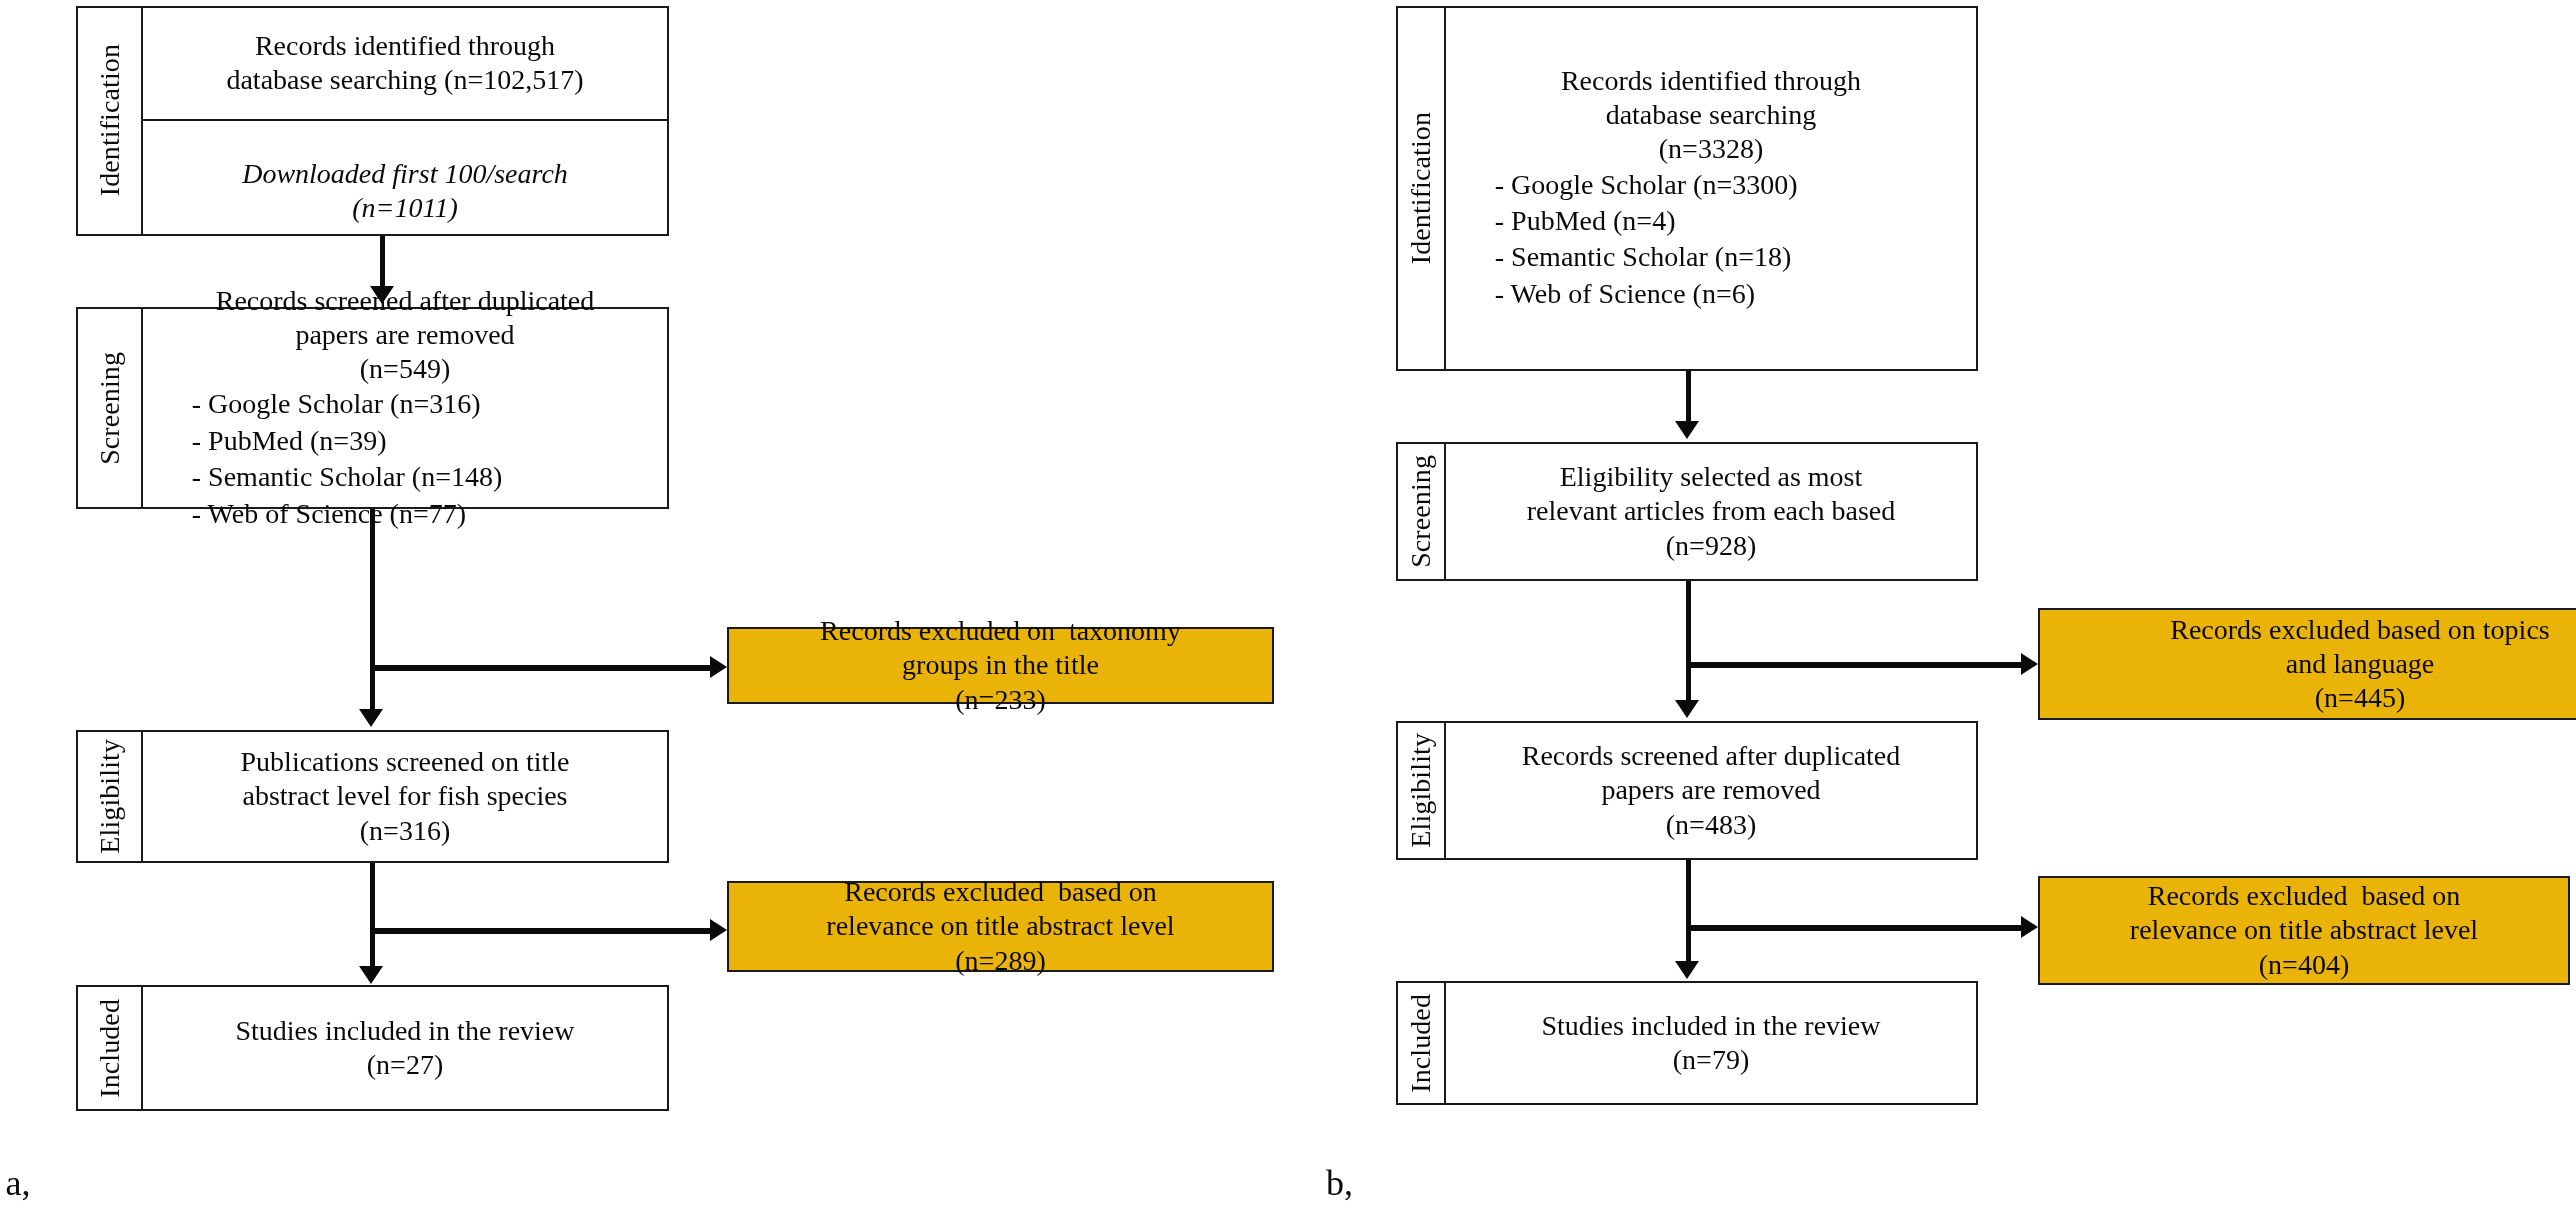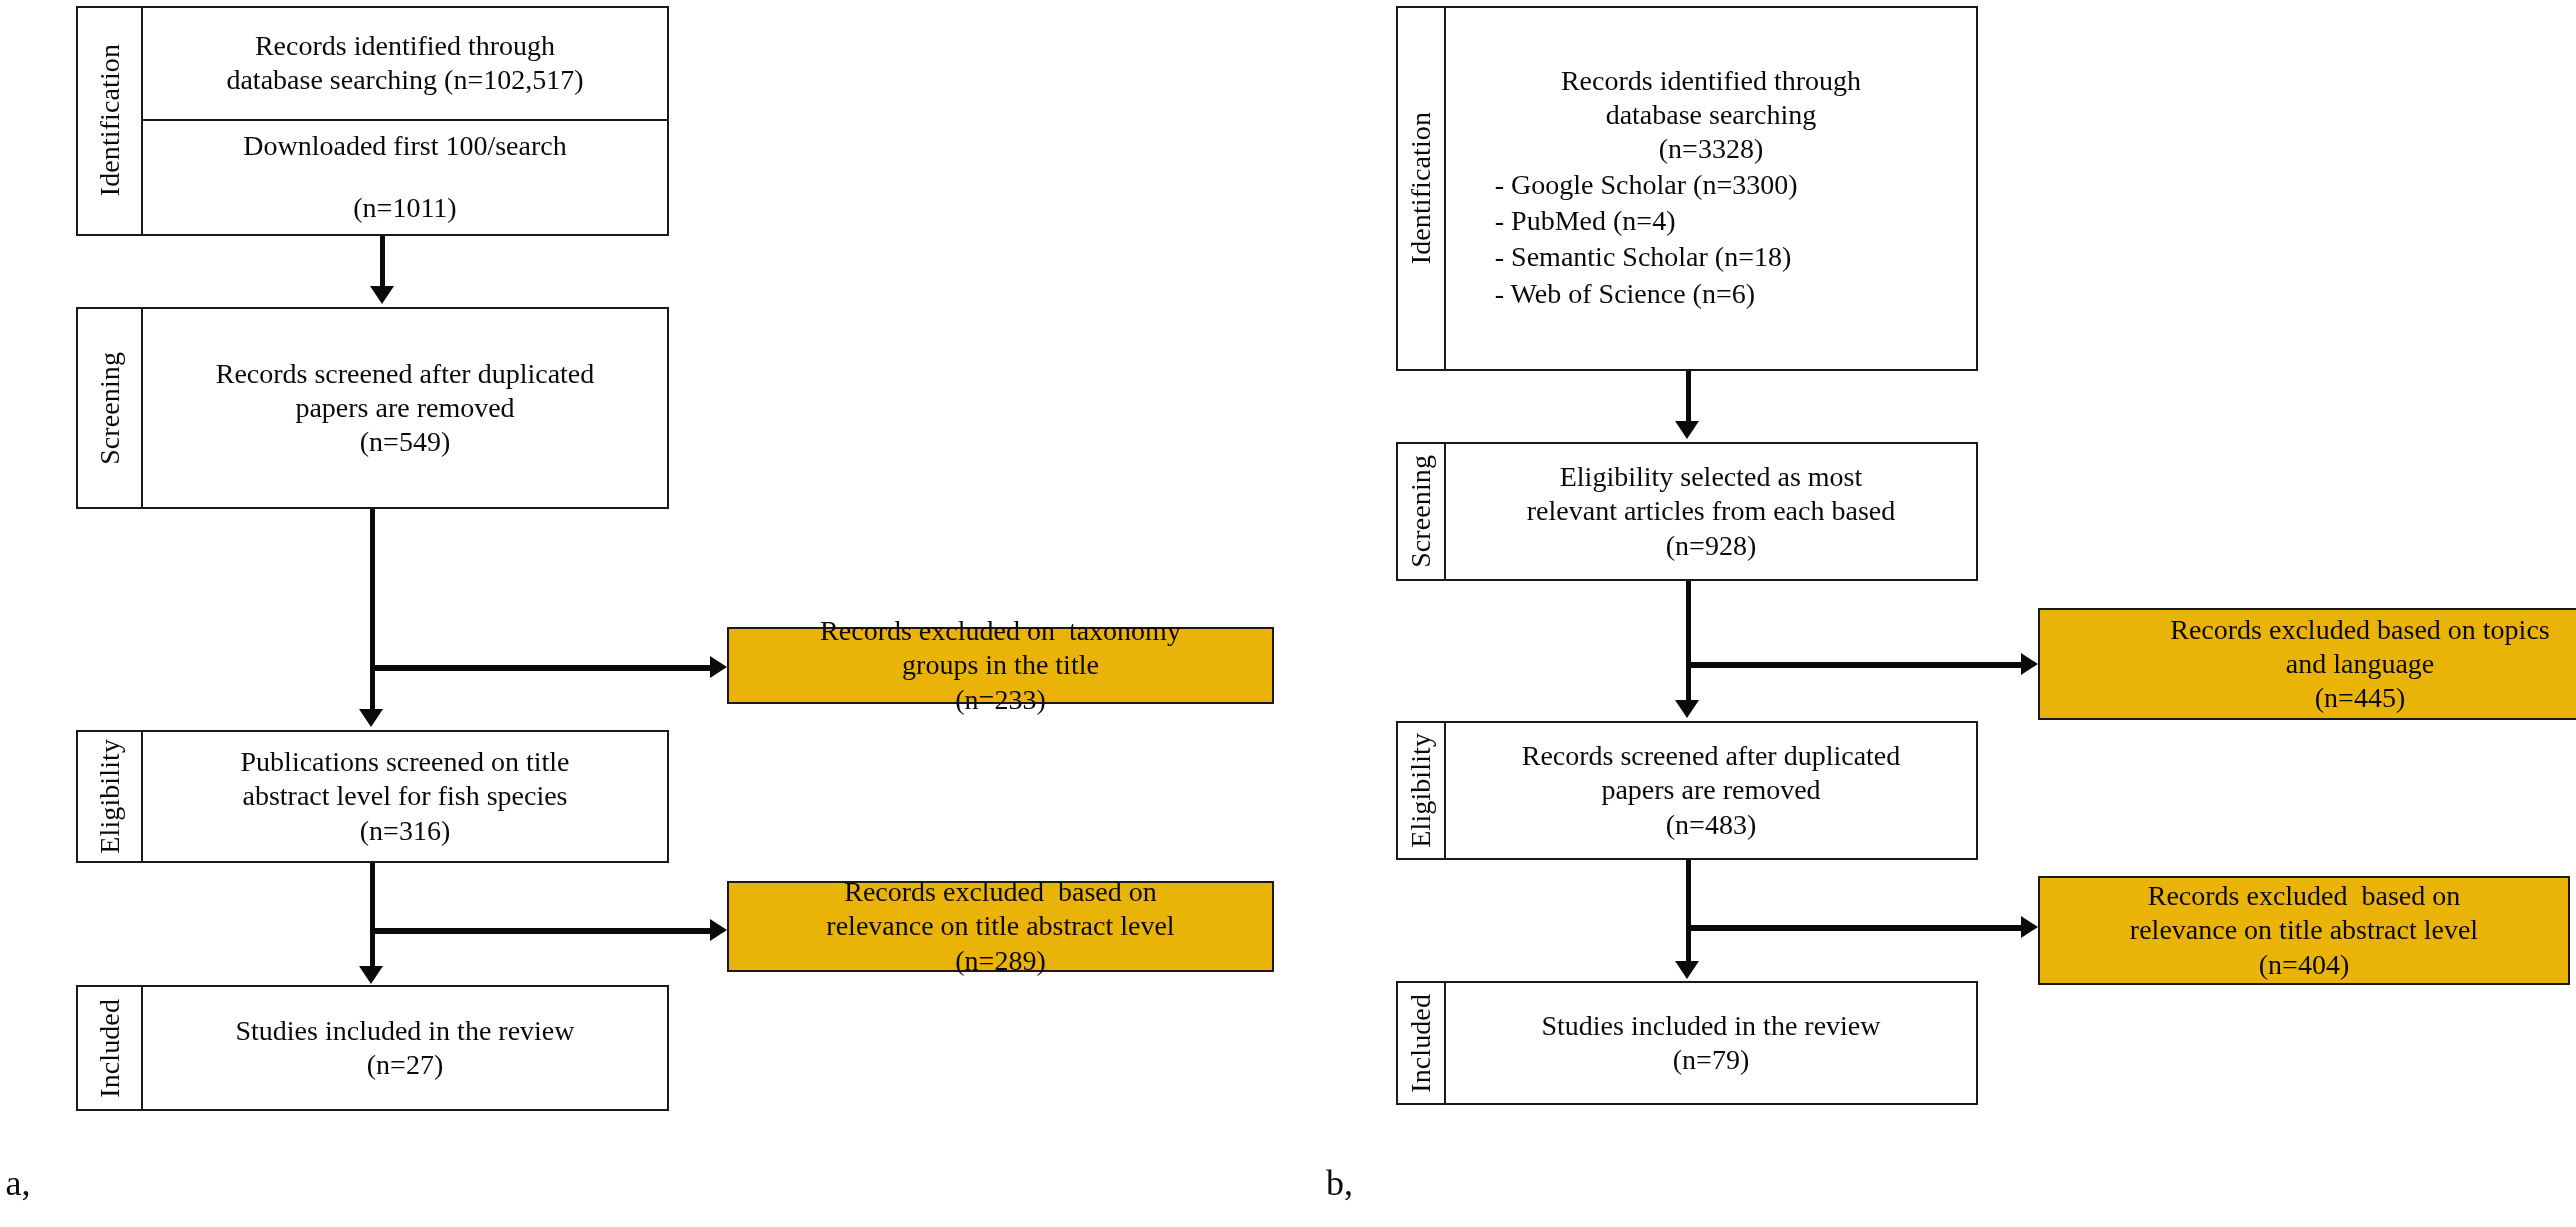--- a/index.html
+++ b/index.html
@@ -64,23 +64,24 @@
     flex-direction: column;
     justify-content: center;
     align-items: center;
     padding: 8.4px 9.8px;
   }
   .split-bottom {
     box-sizing: border-box;
     width: 100%;
     display: flex;
     flex-direction: column;
-    justify-content: space-between;
+    justify-content: flex-end;
     align-items: center;
     padding: 8.4px 9.8px;
+    font-style: italic;
   }
 
   
   .plain-box {
     position: absolute;
     box-sizing: border-box;
     border: 2.1px solid #1a1a1a;
     background: #eab308;
     display: flex;
     flex-direction: column;
@@ -172,20 +173,26 @@
   <div class="arrow-down" style="left:370px; top:286px;"></div>
 
   <div class="stage-box" style="left:76px; top:307px; width:593px; height:202px;">
     <div class="stage-label" style="width:65px;">
       <span>Screening</span>
     </div>
     <div class="stage-content">
       <div class="line">Records screened after duplicated</div>
       <div class="line">papers are removed</div>
       <div class="line">(n=549)</div>
+      <div class="bullets">
+        <div class="bullet-line">- Google Scholar (n=316)</div>
+        <div class="bullet-line">- PubMed (n=39)</div>
+        <div class="bullet-line">- Semantic Scholar (n=148)</div>
+        <div class="bullet-line">- Web of Science (n=77)</div>
+      </div>
     </div>
   </div>
 
   <div class="vline" style="left:370px; top:509px; height:203px;"></div>
   <div class="arrow-down" style="left:359px; top:709px;"></div>
   <div class="hline" style="left:370px; top:665px; width:347px;"></div>
   <div class="arrow-right" style="left:710px; top:656px;"></div>
 
   <div class="plain-box" style="left:727px; top:627px; width:547px; height:77px;">
     <div class="line">Records excluded on  taxonomy</div>

